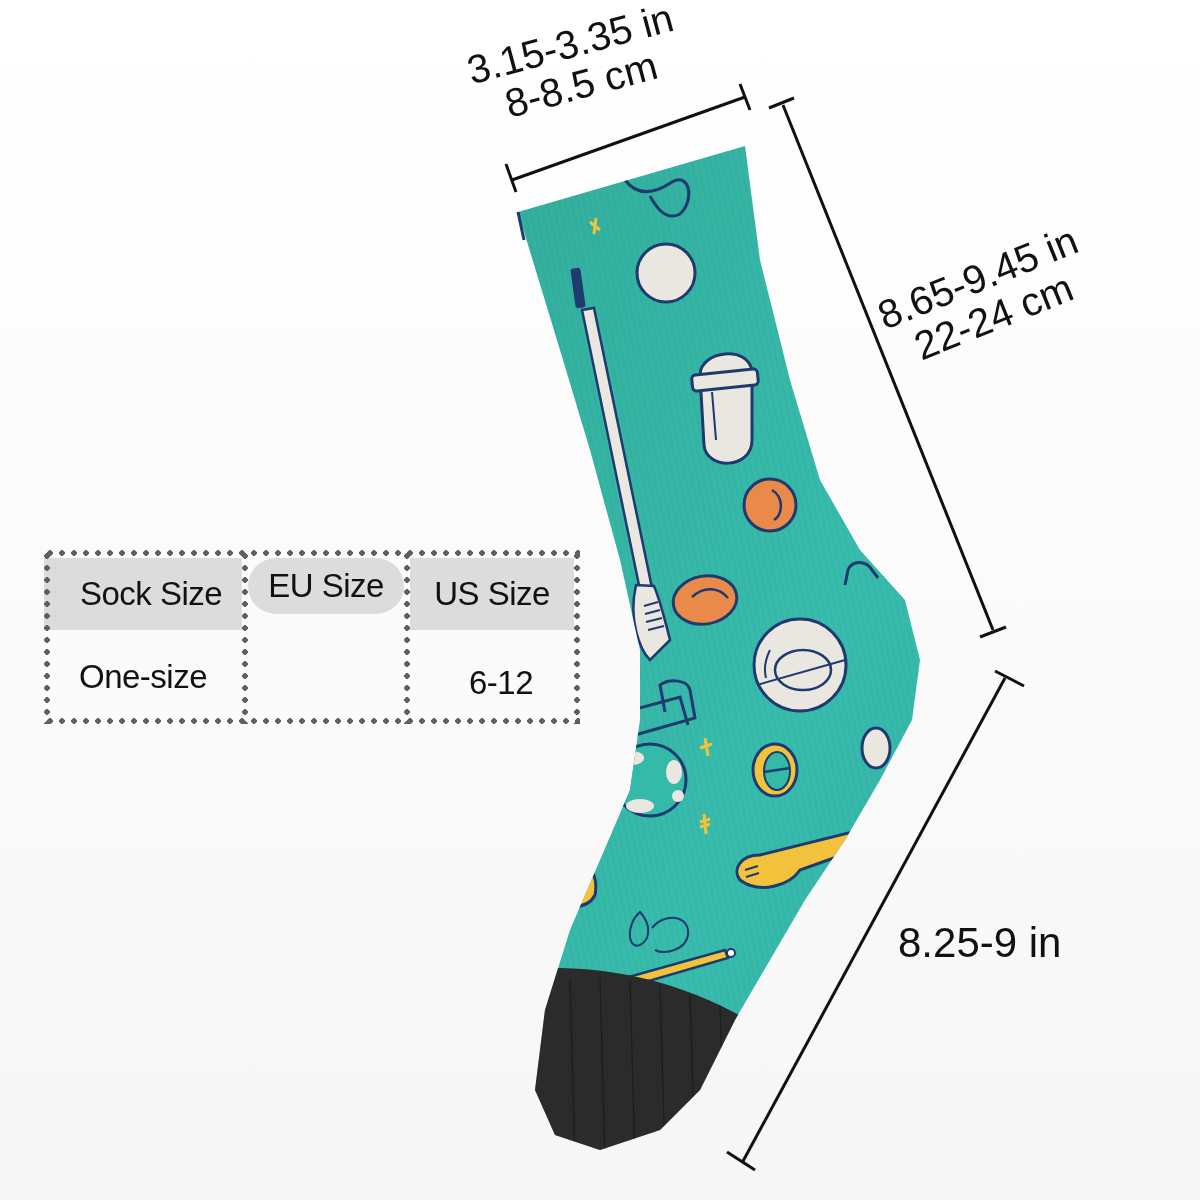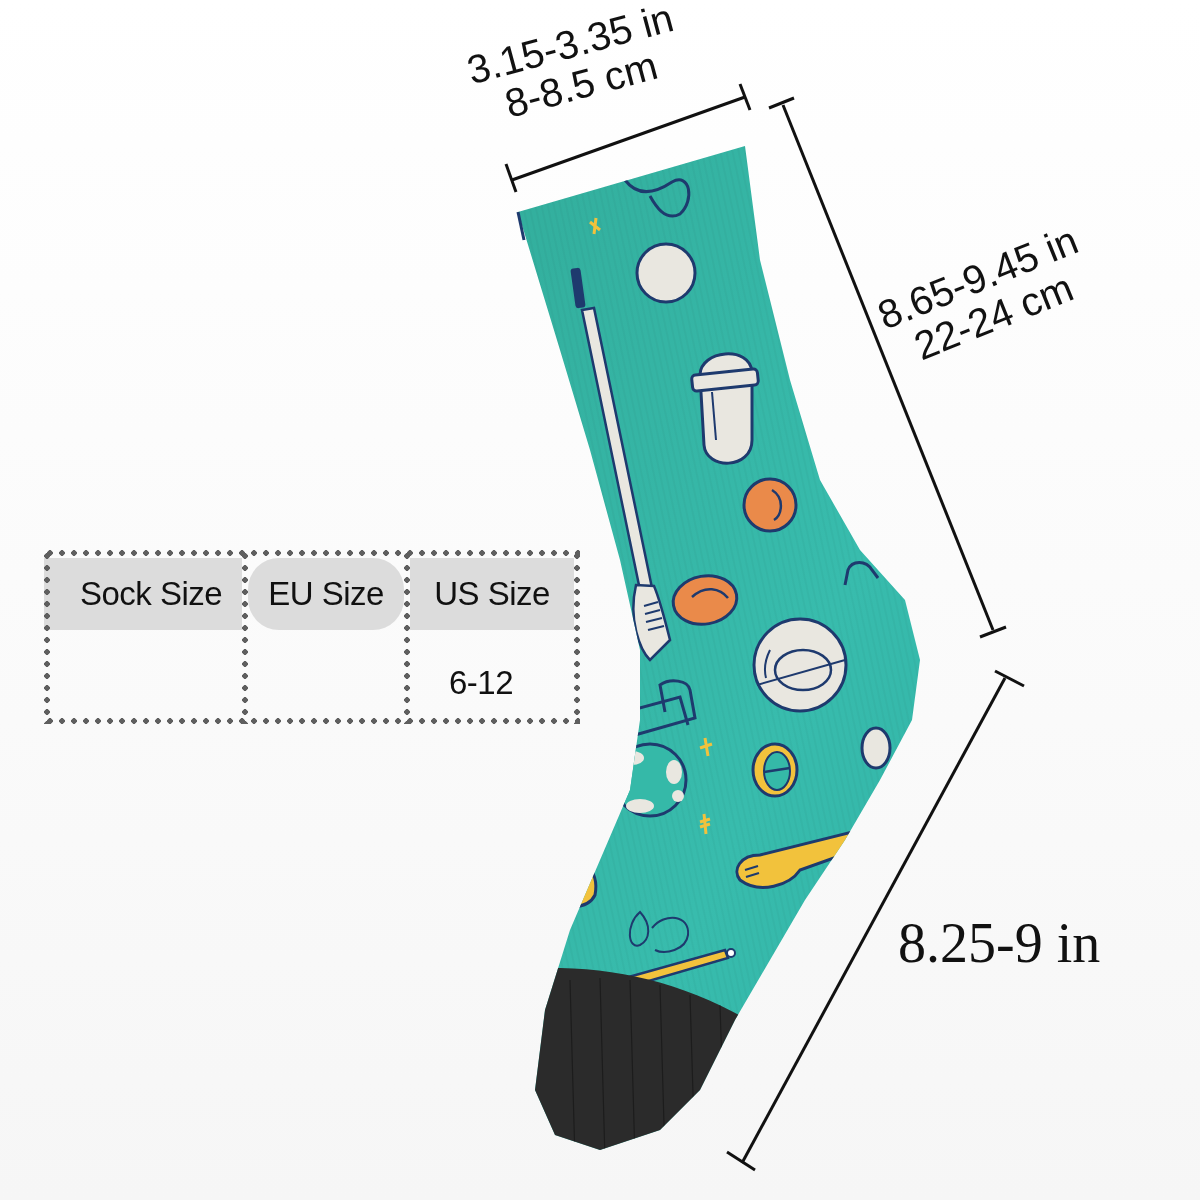--- a/index.html
+++ b/index.html
@@ -184,38 +184,39 @@
   <g stroke="#111" stroke-width="3" fill="none">
     <line x1="1005" y1="678" x2="742" y2="1163"></line>
     <line x1="995" y1="671" x2="1024" y2="686"></line>
     <line x1="727" y1="1152" x2="755" y2="1170"></line>
   </g>
 </svg>
 
 <div class="size-table">
 
   <div class="cell hdr" style="left:0;top:8px;width:198px;height:72px;padding-left:16px;">Sock Size</div>
-  <div class="cell hdr" style="left:204px;top:8px;width:156px;height:72px;border-radius:31px;">EU Size</div>
+  <div class="cell hdr" style="left:204px;top:8px;width:156px;height:56px;border-radius:31px;">EU Size</div>
   <div class="cell hdr" style="left:366px;top:8px;width:164px;height:72px;">US Size</div>
 
-  <div class="cell" style="left:355px;top:92px;width:164px;height:82px;">6-12</div>
+  <div class="cell" style="left:0;top:86px;width:198px;height:82px;">One-size</div>
+  <div class="cell" style="left:375px;top:92px;width:164px;height:82px;">6-12</div>
 
   <div class="dots-h" style="left:0;top:0;width:536px;"></div>
   <div class="dots-h" style="left:0;top:168px;width:536px;"></div>
   <div class="dots-v" style="left:0;top:0;height:174px;"></div>
   <div class="dots-v" style="left:198px;top:0;height:174px;"></div>
   <div class="dots-v" style="left:360px;top:0;height:174px;"></div>
   <div class="dots-v" style="left:530px;top:0;height:174px;"></div>
 </div>
 
 <div class="measure" style="left:470px;top:22px;transform:rotate(-15deg);transform-origin:center;">
   <span>3.15-3.35 in</span>
   <span>8-8.5 cm</span>
 </div>
 
 <div class="measure" style="left:880px;top:255px;transform:rotate(-22deg);transform-origin:center;">
   <span>8.65-9.45 in</span>
   <span>22-24 cm</span>
 </div>
 
-<div class="measure" style="left:898px;top:918px;line-height:50px;font-size:56px;font-family:Liberation Serif, serif;">
+<div class="measure" style="left:898px;top:918px;line-height:50px;font-size:42px;">
   <span>8.25-9 in</span>
 </div>
 
 </body></html>

